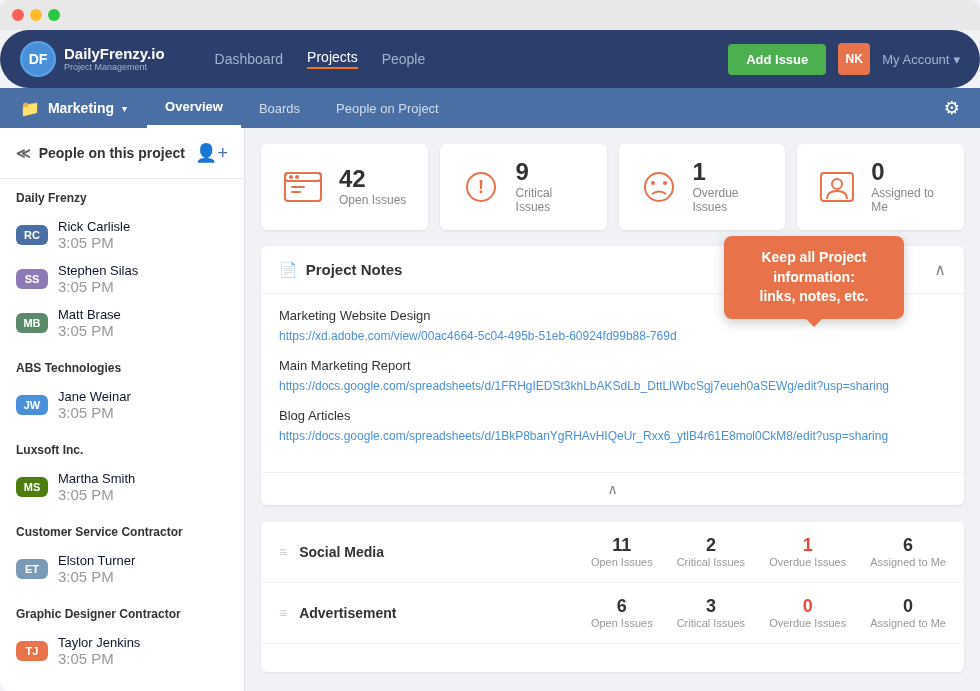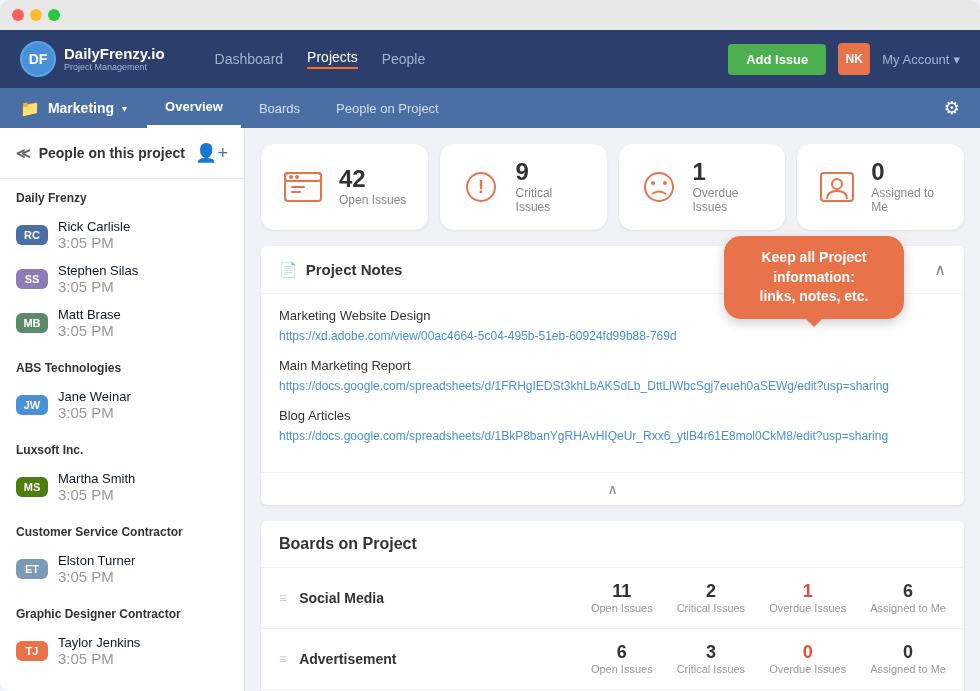--- a/index.html
+++ b/index.html
@@ -6,21 +6,21 @@
     body { font-family: -apple-system, BlinkMacSystemFont, 'Segoe UI', sans-serif; background: #f0f2f5; width: 980px; height: 691px; overflow: hidden; border-radius: 10px; }
 
     
     .title-bar { background: #e8e8e8; height: 30px; display: flex; align-items: center; padding: 0 12px; border-radius: 10px 10px 0 0; }
     .title-bar-dot { width: 12px; height: 12px; border-radius: 50%; margin-right: 6px; }
     .dot-red { background: #ff5f57; }
     .dot-yellow { background: #ffbd2e; }
     .dot-green { background: #28c840; }
 
     
-    .top-nav { background: #2c3e6b; height: 58px; display: flex; align-items: center; padding: 0 20px; gap: 30px; }
+    .top-nav { background: #2c3e6b; height: 58px; display: flex; align-items: center; padding: 0 20px; gap: 30px; border-radius: 29px; }
     .logo { display: flex; align-items: center; gap: 8px; }
     .logo-circle { width: 36px; height: 36px; border-radius: 50%; background: #4a90d9; display: flex; align-items: center; justify-content: center; color: white; font-size: 14px; font-weight: bold; border: 2px solid #5ba3e8; }
     .logo-text { color: white; font-size: 15px; font-weight: bold; line-height: 1.1; }
     .logo-sub { font-size: 9px; color: #a0b4d0; font-weight: normal; }
     .nav-links { display: flex; align-items: center; gap: 24px; flex: 1; margin-left: 20px; }
     .nav-link { color: #a0b4d0; font-size: 14px; cursor: pointer; text-decoration: none; }
     .nav-link.active { color: white; border-bottom: 2px solid #f97316; padding-bottom: 2px; }
     .nav-right { display: flex; align-items: center; gap: 12px; margin-left: auto; }
     .add-issue-btn { background: #4caf50; color: white; border: none; padding: 8px 18px; border-radius: 4px; font-size: 13px; font-weight: 600; cursor: pointer; }
     .user-avatar-btn { width: 32px; height: 32px; border-radius: 4px; background: #e8734a; color: white; font-size: 12px; font-weight: bold; display: flex; align-items: center; justify-content: center; cursor: pointer; }
@@ -52,39 +52,39 @@
     .person-avatar { width: 32px; height: 20px; border-radius: 6px; display: flex; align-items: center; justify-content: center; color: white; font-size: 11px; font-weight: bold; flex-shrink: 0; position: relative; }
     .person-info { flex: 1; }
     .person-name { font-size: 13px; color: #0f172a; font-weight: 500; }
     .person-time { font-size: 15px; color: #999; }
 
     
     .content { flex: 1; overflow-y: auto; padding: 16px; background: #f0f2f5; }
 
     
     .stats-row { display: flex; gap: 12px; margin-bottom: 16px; }
-    .stat-card { background: white; border-radius: 14px; padding: 16px 20px; flex: 1; display: flex; align-items: center; gap: 14px; box-shadow: 0 1px 3px rgba(0,0,0,0.08); }
+    .stat-card { background: white; border-radius: 6px; padding: 16px 20px; flex: 1; display: flex; align-items: center; gap: 14px; box-shadow: 0 1px 3px rgba(0,0,0,0.08); }
     .stat-icon { width: 44px; height: 36px; display: flex; align-items: center; justify-content: center; }
     .stat-icon svg { width: 40px; height: 36px; }
     .stat-info { }
     .stat-number { font-size: 24px; font-weight: 700; color: #333; line-height: 1; }
     .stat-label { font-size: 12px; color: #888; margin-top: 2px; }
 
     
     .notes-card { background: white; border-radius: 6px; padding: 0; margin-bottom: 16px; box-shadow: 0 1px 3px rgba(0,0,0,0.08); overflow: visible; position: relative; }
     .notes-header { display: flex; align-items: center; justify-content: space-between; padding: 14px 18px; border-bottom: 1px solid #f0f2f5; }
     .notes-title { font-size: 15px; font-weight: 600; color: #333; display: flex; align-items: center; gap: 8px; }
     .notes-content { padding: 14px 18px; }
     .note-item { margin-bottom: 14px; }
     .note-item-title { font-size: 13px; font-weight: 500; color: #333; margin-bottom: 3px; }
     .note-link { font-size: 12px; color: #4a90d9; word-break: break-all; cursor: pointer; }
     .collapse-btn { text-align: center; padding: 8px; cursor: pointer; color: #888; font-size: 14px; border-top: 1px solid #f0f2f5; }
 
     
-    .tooltip-bubble { position: absolute; right: 60px; top: -10px; background: #e8734a; color: white; padding: 12px 32px; border-radius: 17px; font-size: 14px; font-weight: 600; line-height: 1.4; width: 180px; text-align: center; z-index: 10; box-shadow: 0 4px 12px rgba(0,0,0,0.2); }
+    .tooltip-bubble { position: absolute; right: 60px; top: -10px; background: #e8734a; color: white; padding: 12px 32px; border-radius: 8px; font-size: 14px; font-weight: 600; line-height: 1.4; width: 180px; text-align: center; z-index: 10; box-shadow: 0 4px 12px rgba(0,0,0,0.2); }
     .tooltip-bubble::after { content: ''; position: absolute; bottom: -8px; left: 50%; transform: translateX(-50%); border: 8px solid transparent; border-top-color: #e8734a; border-bottom: none; }
 
     
     .boards-section { background: white; border-radius: 6px; box-shadow: 0 1px 3px rgba(0,0,0,0.08); }
     .boards-title { font-size: 16px; font-weight: 700; color: #333; padding: 14px 18px; }
     .board-row { display: flex; align-items: center; padding: 14px 18px; border-top: 1px solid #f0f2f5; gap: 8px; }
     .board-drag { color: #ccc; font-size: 14px; margin-right: 4px; }
     .board-name { font-size: 14px; font-weight: 600; color: #333; flex: 1; }
     .board-stats { display: flex; gap: 24px; }
     .board-stat { text-align: center; min-width: 60px; }
@@ -311,21 +311,20 @@
         </div>
         <div class="note-item">
           <div class="note-item-title">Blog Articles</div>
           <a class="note-link">https://docs.google.com/spreadsheets/d/1BkP8banYgRHAvHIQeUr_Rxx6_ytlB4r61E8mol0CkM8/edit?usp=sharing</a>
         </div>
       </div>
       <div class="collapse-btn">∧</div>
     </div>
 
     <div class="boards-section">
-      <div class="boards-title">Boards on Project</div>
 
       <div class="board-row">
         <span class="board-drag">≡</span>
         <span class="board-name">Social Media</span>
         <div class="board-stats">
           <div class="board-stat">
             <div class="board-stat-num">11</div>
             <div class="board-stat-label">Open Issues</div>
           </div>
           <div class="board-stat">

